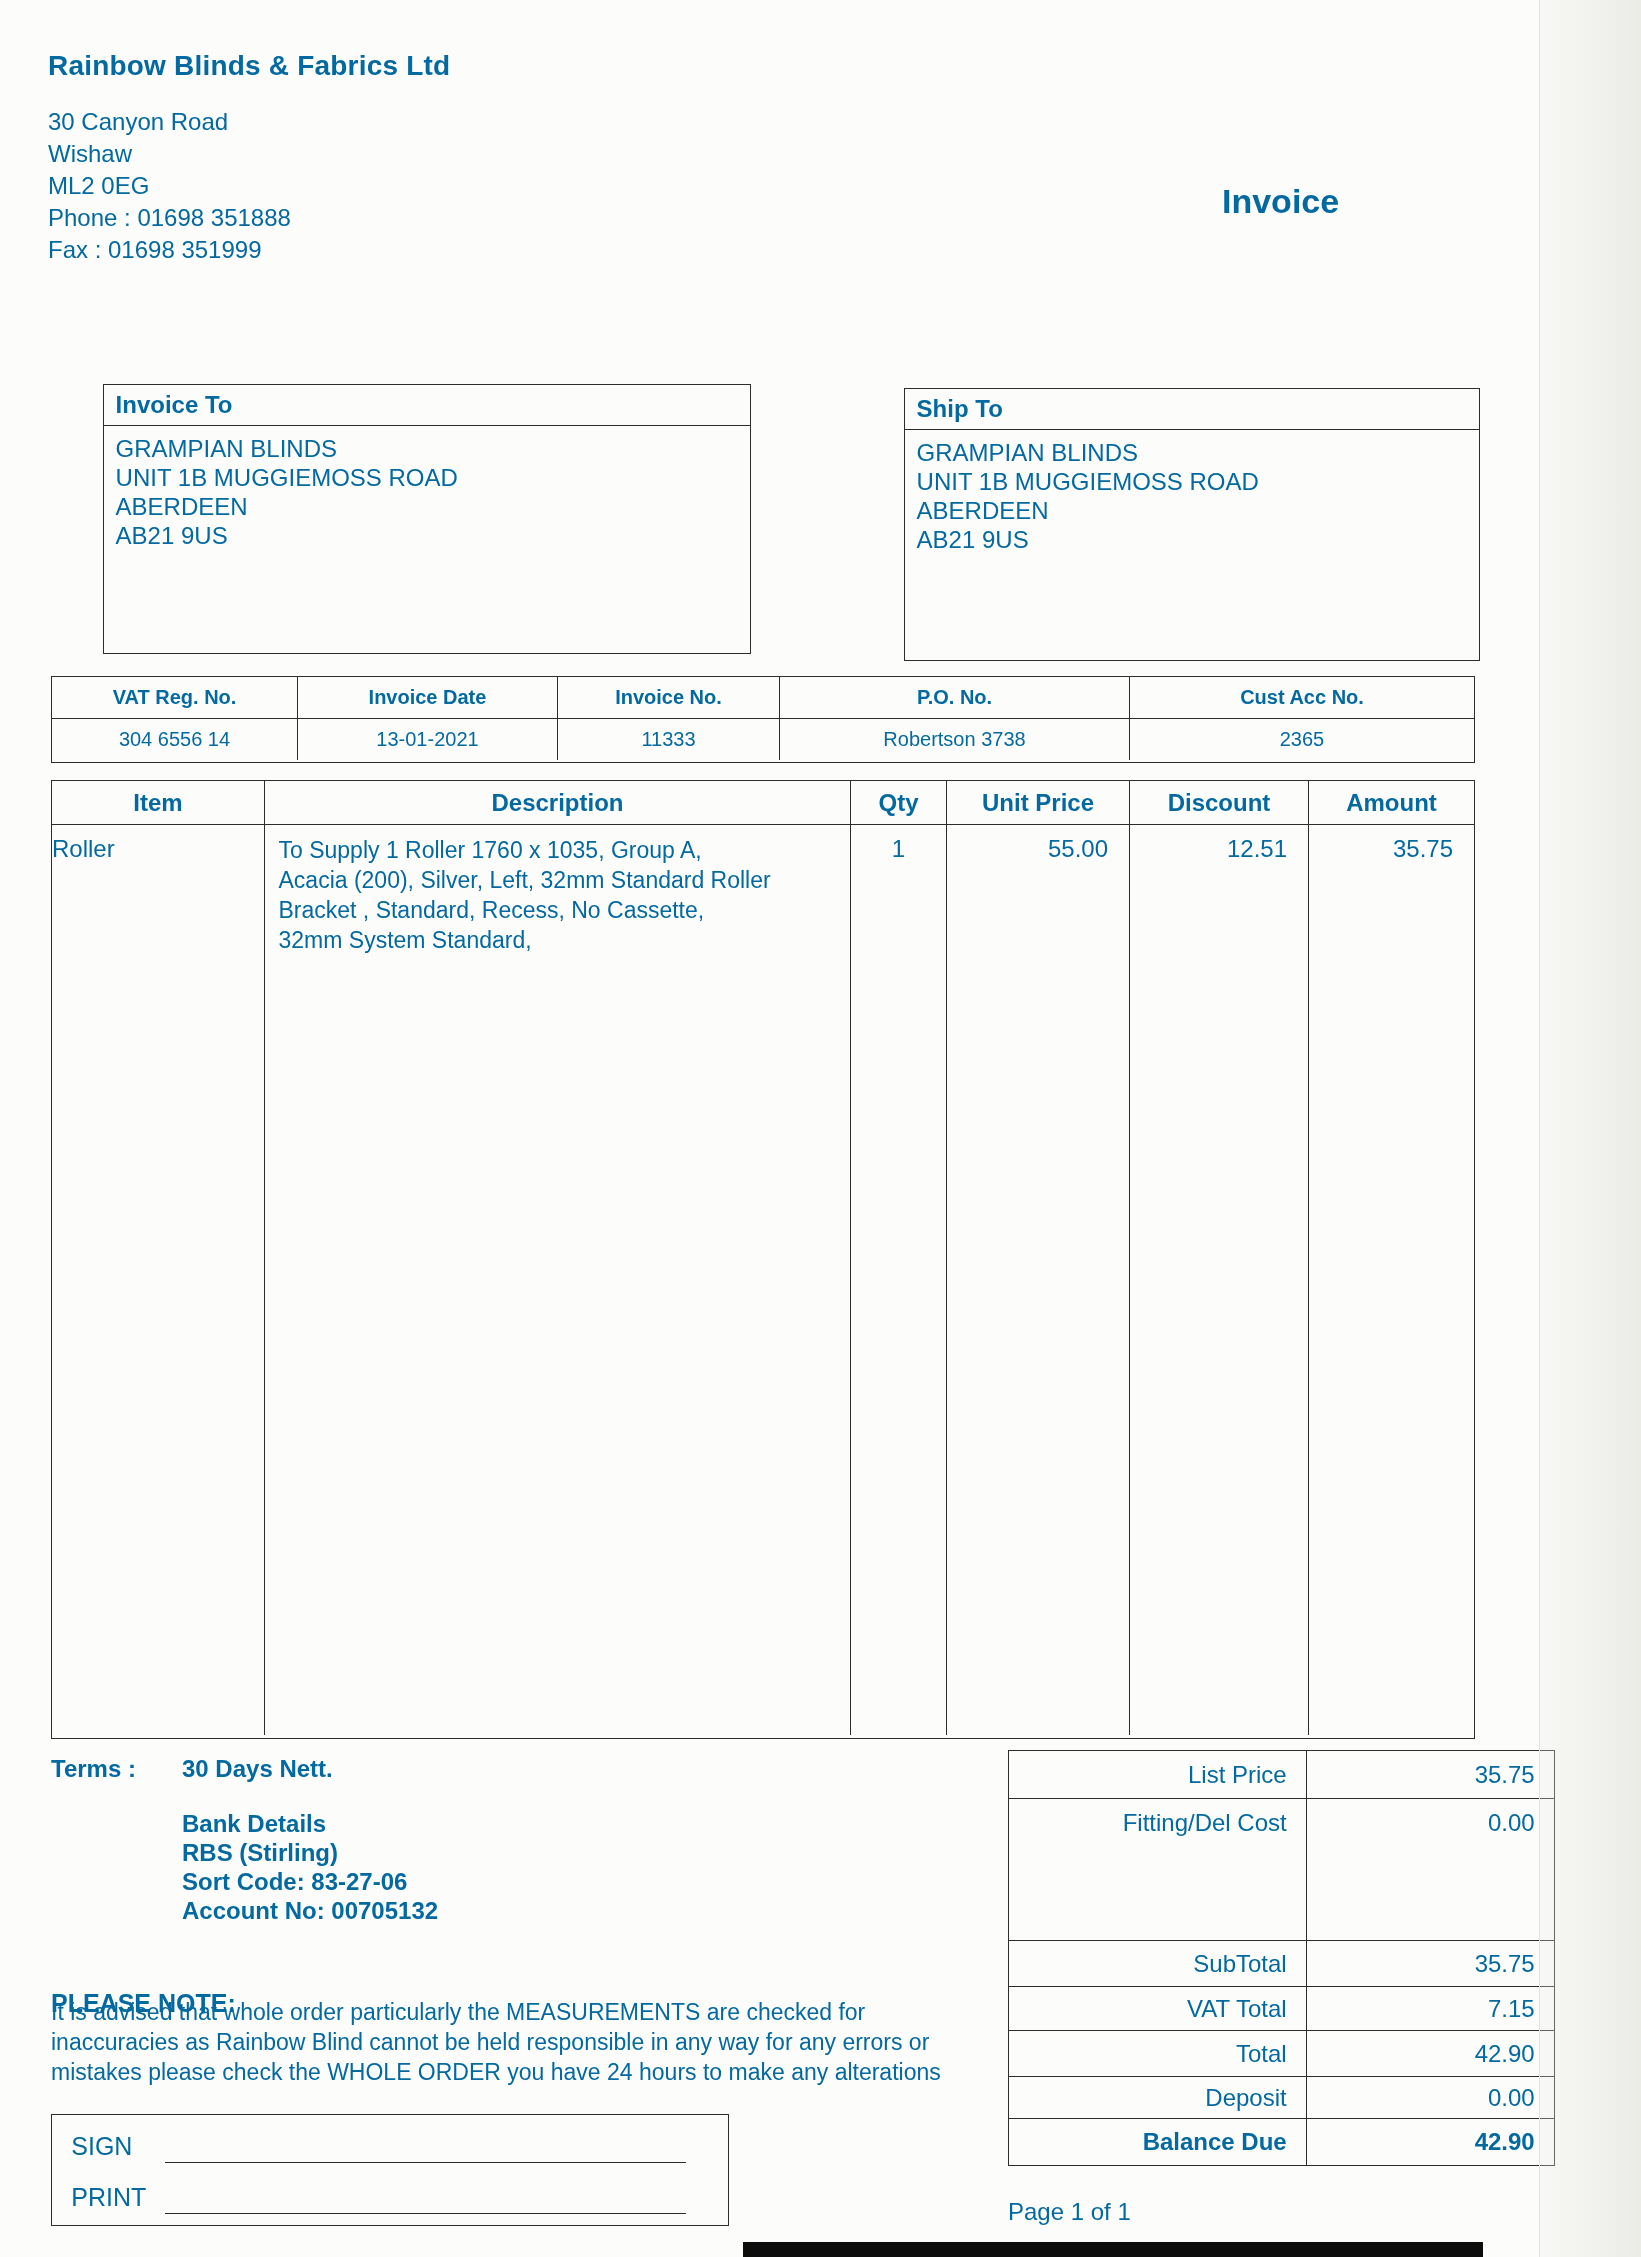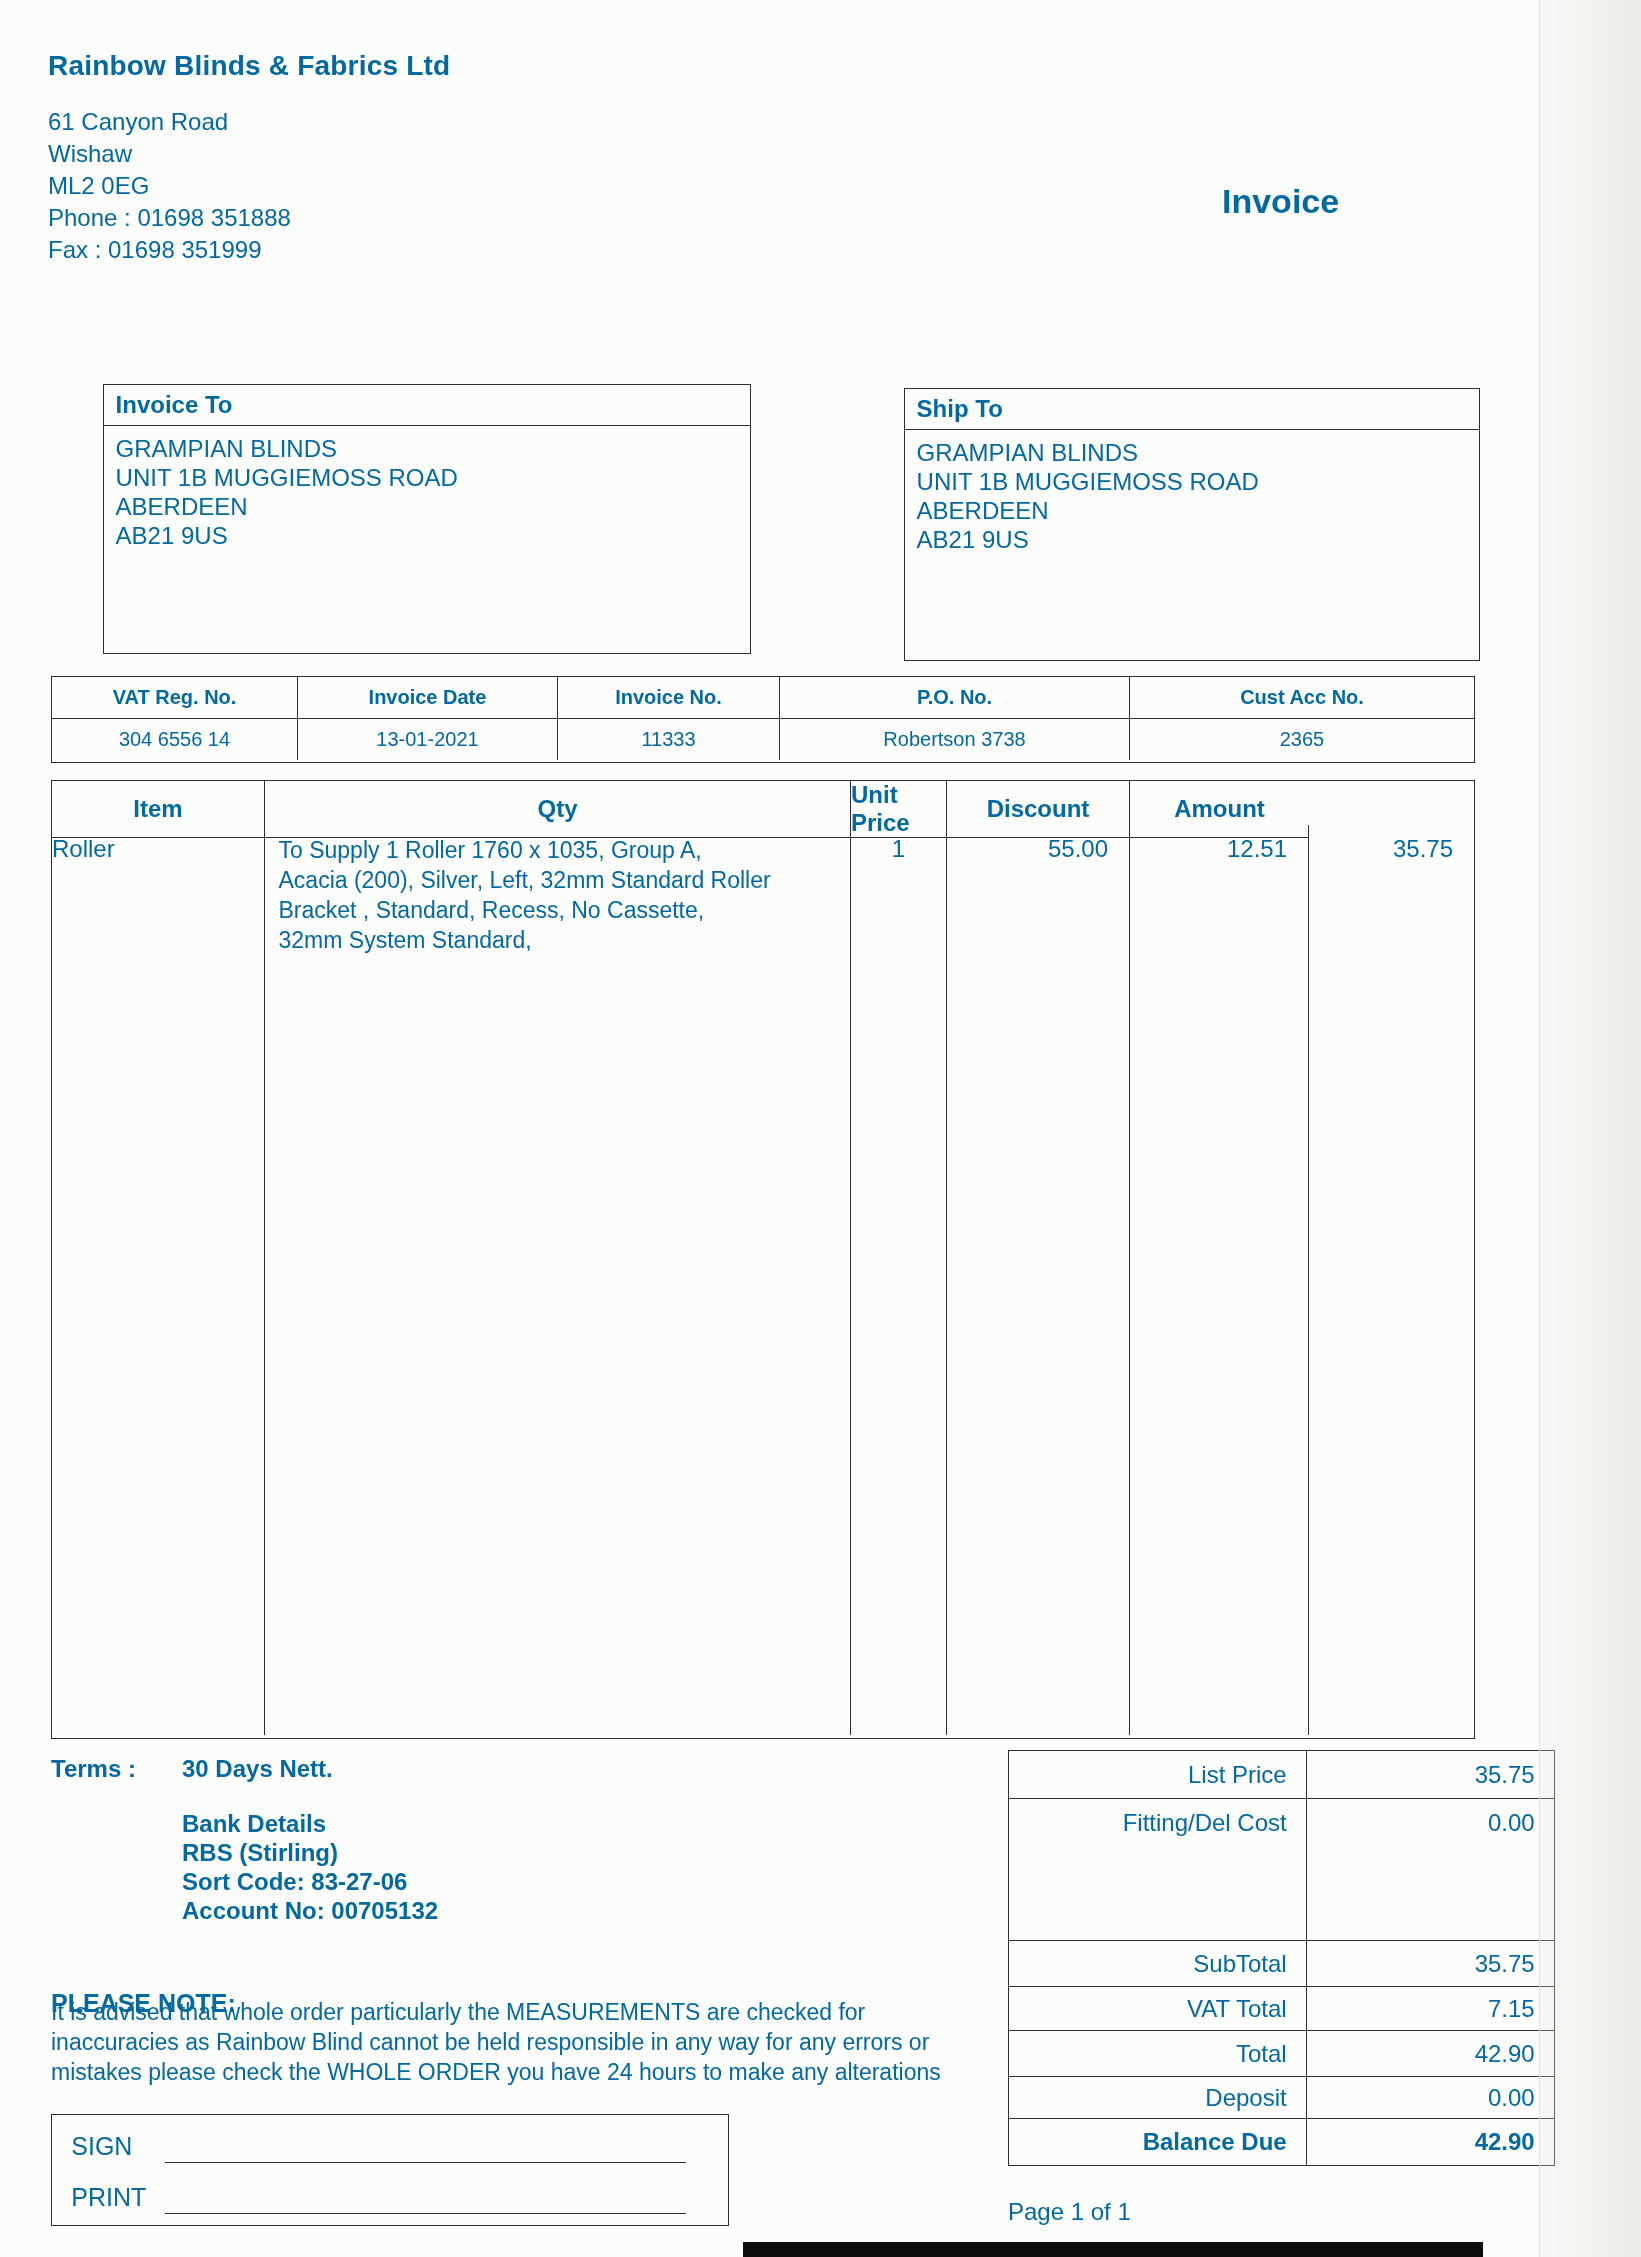--- a/index.html
+++ b/index.html
@@ -80,21 +80,21 @@
                 border-left:1px solid #e4e4de; pointer-events:none; }
   .scan-strip { left:743px; top:2242px; width:740px; height:15.4px; background:#0d0d0d; }
 </style>
 </head>
 <body>
 
 <div class="page">
 
   <div class="abs company-name">Rainbow Blinds &amp; Fabrics Ltd</div>
   <div class="abs company-addr">
-    <div>61 Canyon Road</div>
+    <div>30 Canyon Road</div>
     <div>Wishaw</div>
     <div>ML2 0EG</div>
     <div>Phone : 01698 351888</div>
     <div>Fax : 01698 351999</div>
   </div>
   <div class="abs doc-title">Invoice</div>
 
   <div class="box invoice-to">
     <div class="box-head">Invoice To</div>
     <div class="box-body">
@@ -128,20 +128,21 @@
       <div class="meta-cell">13-01-2021</div>
       <div class="meta-cell">11333</div>
       <div class="meta-cell">Robertson 3738</div>
       <div class="meta-cell">2365</div>
     </div>
   </div>
 
   <div class="abs items-table">
     <div class="items-head">
       <div class="h-cell">Item</div>
+      <div class="h-cell">Description</div>
       <div class="h-cell">Qty</div>
       <div class="h-cell">Unit Price</div>
       <div class="h-cell">Discount</div>
       <div class="h-cell">Amount</div>
     </div>
     <div class="items-body">
       <div class="c-cell c-item">Roller</div>
       <div class="c-cell c-desc">To Supply 1 Roller  1760 x 1035, Group A,
 Acacia (200), Silver, Left, 32mm Standard Roller
 Bracket , Standard, Recess, No Cassette,

